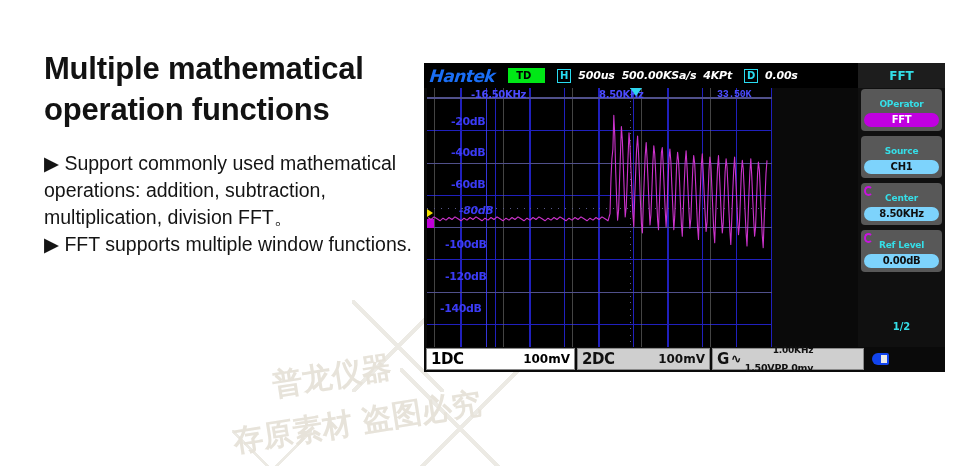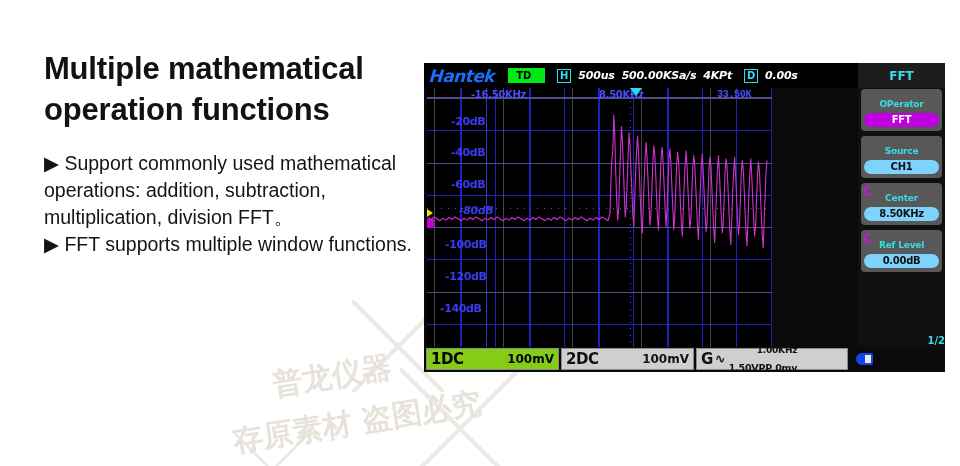--- a/index.html
+++ b/index.html
@@ -253,22 +253,22 @@
   .knob-dot {
     position: absolute;
     left: 3px; top: 3px;
     width: 9px; height: 10px;
     border-radius: 50%;
     border: 2px solid #c913e0;
     border-right-color: transparent;
   }
   #page-indicator {
     position: absolute;
-    bottom: 1px; left: 0; width: 100%;
-    text-align: right;
+    bottom: 15px; left: 0; width: 100%;
+    text-align: center;
     color: #35dfe8;
     font-size: 10px; font-weight: 700;
   }
 
   
   #scope-bottom {
     position: absolute;
     left: 0; bottom: 0;
     width: 521px; height: 25px;
     background: #0a0a0a;
@@ -276,21 +276,21 @@
     padding: 1px 1px 2px 2px;
   }
   .ch-box {
     display: flex; align-items: center;
     height: 100%;
     border: 1px solid #8a8a8a;
     margin-right: 2px;
     padding: 0 4px;
     font-weight: 700;
   }
-  #ch1-box { background: #84cc16; color: #000; width: 133px; justify-content: space-between; }
+  #ch1-box { background: #ffffff; color: #000; width: 149px; justify-content: space-between; }
   #ch2-box { background: #cfcfcf; color: #111; width: 133px; justify-content: space-between; }
   #gen-box { background: #cfcfcf; color: #111; width: 152px; }
   .ch-name { font-size: 15px; letter-spacing: -0.5px; }
   .ch-scale { font-size: 12px; margin-left: 32px; }
   #gen-wave {
     font-size: 13px;
     margin: 0 3px 0 2px;
     line-height: 10px;
   }
   .gen-col { display: flex; flex-direction: column; line-height: 10px; }

